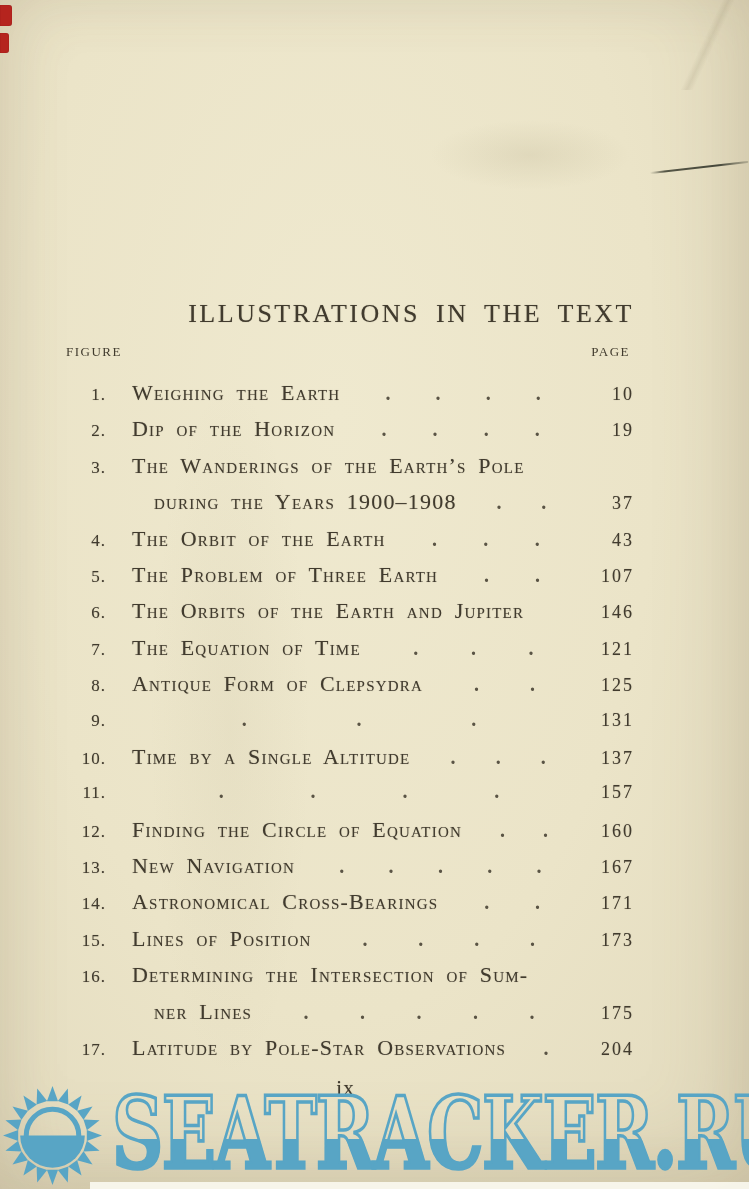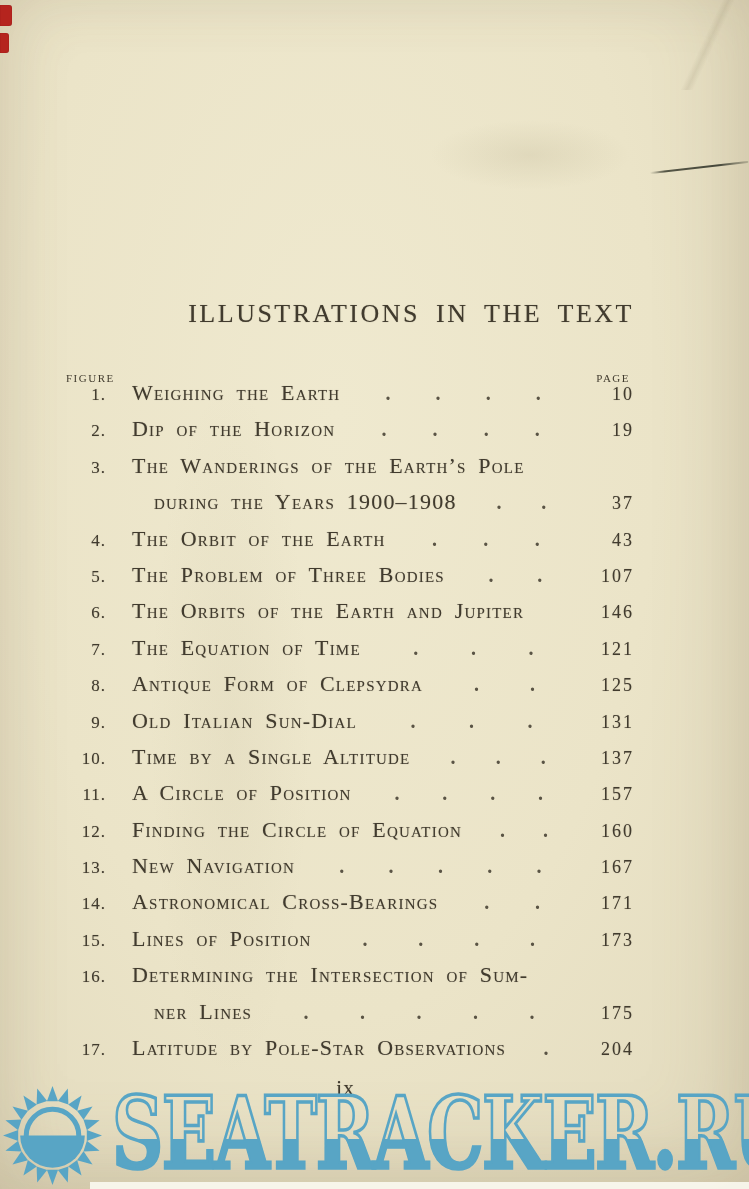--- a/index.html
+++ b/index.html
@@ -21,22 +21,22 @@
   .mark2{top:33px;width:9px;height:20px;}
   .scratch{position:absolute;left:650px;top:172px;width:99px;height:2px;border-radius:2px;
     transform:rotate(-6.5deg);transform-origin:left center;
     background:linear-gradient(90deg, rgba(70,72,58,0), rgba(60,62,48,.85) 15%, rgba(52,55,44,.9) 70%, rgba(70,72,58,.25));}
   .crease{position:absolute;left:625px;top:-10px;width:170px;height:100px;pointer-events:none;
     background:linear-gradient(115deg, transparent 47%, rgba(110,100,70,.12) 50%, transparent 53%);}
 
   .title{position:absolute;left:66px;top:299px;width:568px;margin:0;text-align:right;
     font-size:26px;font-weight:normal;letter-spacing:2.5px;word-spacing:7px;
     text-shadow:0 0 1px rgba(65,58,45,.4);}
-  .cols-header{position:absolute;left:66px;top:372px;width:568px;display:flex;
-    justify-content:space-between;font-size:11px;letter-spacing:1.5px;gap:16px;}
+  .cols-header{position:absolute;left:66px;top:344px;width:568px;display:flex;
+    justify-content:space-between;font-size:13px;letter-spacing:1.5px;gap:16px;}
   .col-pg{margin-right:4px;}
 
   .toc{position:absolute;left:66px;top:380px;width:568px;}
   .trow{display:flex;align-items:baseline;height:36.4px;}
   .num{width:40px;flex:none;text-align:right;font-size:17px;letter-spacing:1px;margin-right:26px;
     text-shadow:0 0 1px rgba(65,58,45,.35);}
   .ttl{flex:none;white-space:nowrap;font-variant:small-caps;font-size:22px;
     letter-spacing:1.2px;word-spacing:5px;text-shadow:0 0 1px rgba(65,58,45,.35);}
   .ttl.ind{margin-left:22px;}
   .leader{flex:1 1 auto;display:flex;justify-content:space-evenly;min-width:0;}
@@ -120,21 +120,21 @@
     <span class="ttl">The Orbit of the Earth</span>
     <span class="leader">
           <i>.</i>
           <i>.</i>
           <i>.</i>
         </span>
     <span class="pg">43</span>
   </div>
       <div class="trow">
     <span class="num">5.</span>
-    <span class="ttl">The Problem of Three Bodies</span>
+    <span class="ttl">The Problem of Three Earth</span>
     <span class="leader">
           <i>.</i>
           <i>.</i>
         </span>
     <span class="pg">107</span>
   </div>
       <div class="trow">
     <span class="num">6.</span>
     <span class="ttl">The Orbits of the Earth and Jupiter</span>
     <span class="leader"></span>
@@ -154,41 +154,39 @@
     <span class="num">8.</span>
     <span class="ttl">Antique Form of Clepsydra</span>
     <span class="leader">
           <i>.</i>
           <i>.</i>
         </span>
     <span class="pg">125</span>
   </div>
       <div class="trow">
     <span class="num">9.</span>
-    <span class="ttl">Old Italian Sun-Dial</span>
     <span class="leader">
           <i>.</i>
           <i>.</i>
           <i>.</i>
         </span>
     <span class="pg">131</span>
   </div>
       <div class="trow">
     <span class="num">10.</span>
     <span class="ttl">Time by a Single Altitude</span>
     <span class="leader">
           <i>.</i>
           <i>.</i>
           <i>.</i>
         </span>
     <span class="pg">137</span>
   </div>
       <div class="trow">
     <span class="num">11.</span>
-    <span class="ttl">A Circle of Position</span>
     <span class="leader">
           <i>.</i>
           <i>.</i>
           <i>.</i>
           <i>.</i>
         </span>
     <span class="pg">157</span>
   </div>
       <div class="trow">
     <span class="num">12.</span>

